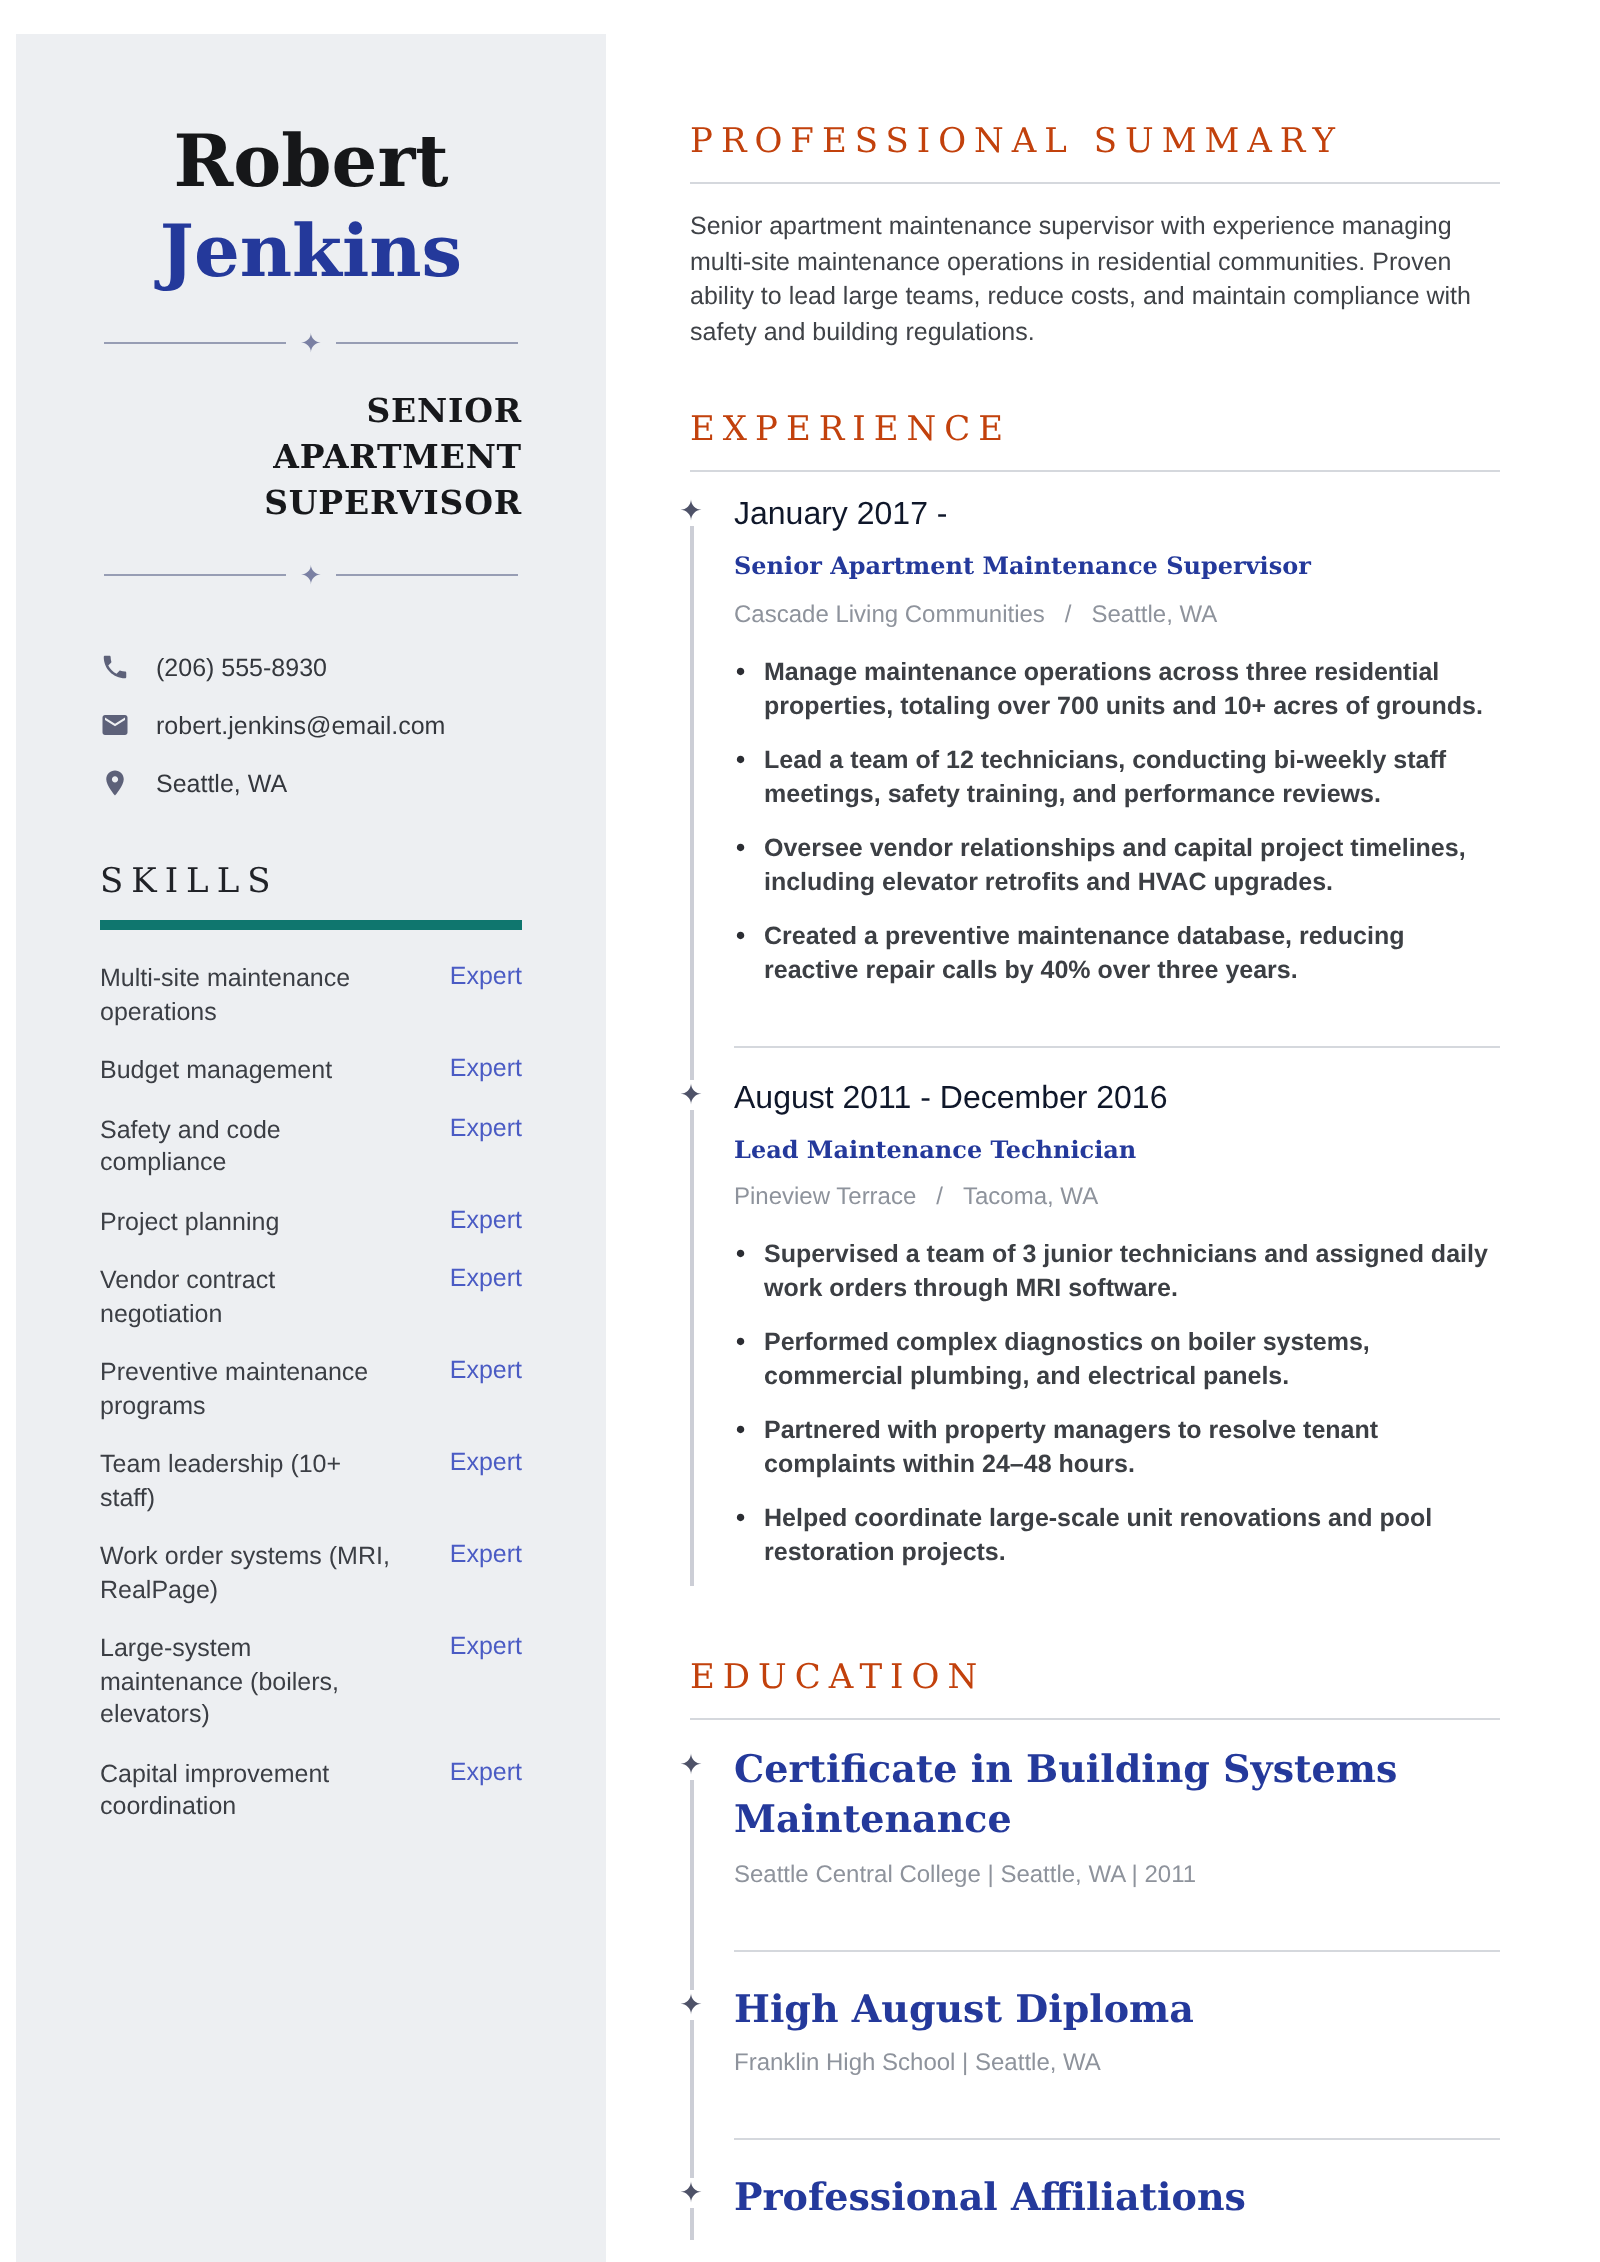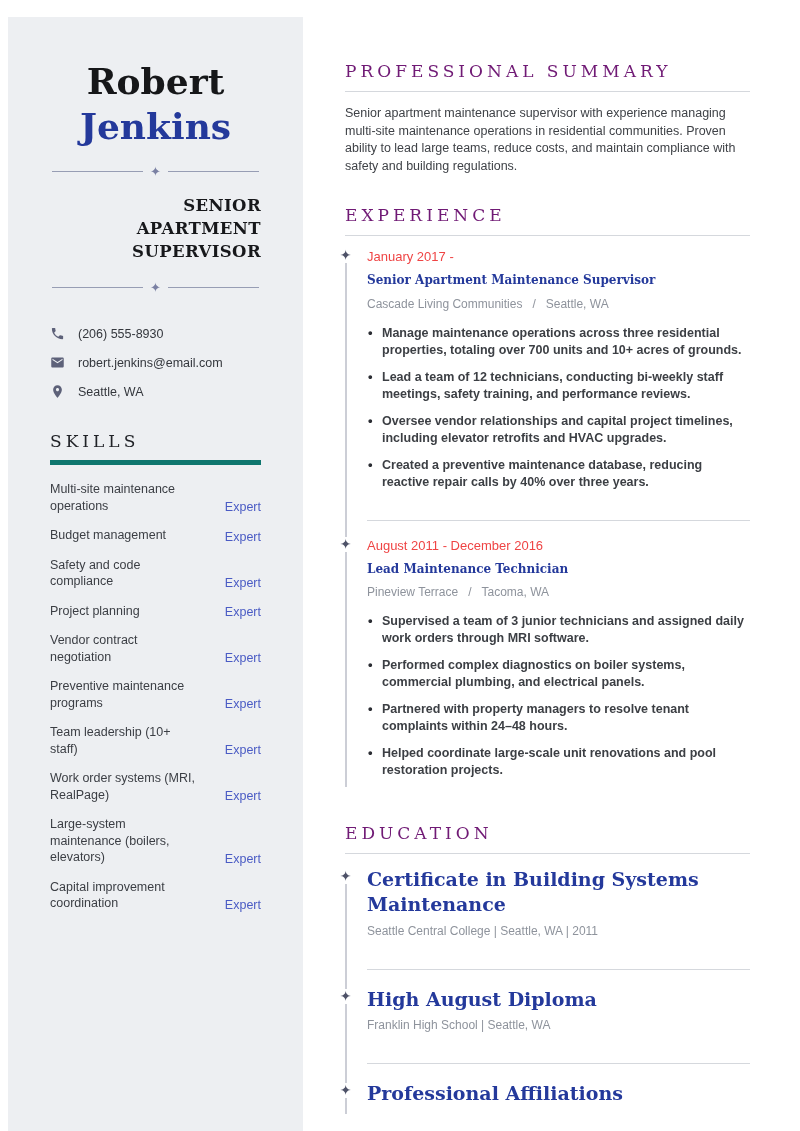--- a/index.html
+++ b/index.html
@@ -31,28 +31,28 @@
   .contact { margin-top:32px; }
   .contact-item { display:flex; align-items:flex-end; margin-bottom:14px; }
   .contact-item svg { width:15px; height:15px; fill:#5d6179; flex:none; }
   .contact-text { font-size:12.5px; color:#34373d; margin-left:13px; }
   .side-heading {
     font-family:"DejaVu Serif","Liberation Serif",serif;
     font-size:17px; font-weight:400; letter-spacing:4px; color:#202227;
     margin-top:32px; padding-bottom:9px; border-bottom:5px solid #0f766e;
   }
   .skills-list { margin-top:16px; }
-  .skill-row { display:flex; justify-content:space-between; align-items:flex-end; margin-bottom:13px; }
+  .skill-row { display:flex; justify-content:space-between; align-items:flex-start; margin-bottom:13px; }
   .skill-name { font-size:12.5px; line-height:1.32; color:#3b3e44; width:150px; }
   .skill-level { font-size:12.5px; color:#4a5bc4; white-space:nowrap; padding-top:0; }
   
   .main { flex:1; padding:44px 42px 30px 42px; background:#ffffff; }
   .section-heading {
     font-family:"DejaVu Serif","Liberation Serif",serif;
-    font-size:17px; font-weight:400; letter-spacing:4px; color:#701a75;
+    font-size:17px; font-weight:400; letter-spacing:4px; color:#c2410c;
     padding-bottom:10px; border-bottom:1px solid #d5d8dd; margin-bottom:13px;
   }
   .summary-text { font-size:12.5px; line-height:1.4; color:#3f4247; }
   .section { margin-bottom:30px; }
   .section-experience { margin-bottom:44px; }
   
   .timeline { position:relative; margin-top:4px; }
   .timeline::before {
     content:""; position:absolute; left:0; top:6px; bottom:-8px;
     width:1.5px; background:#ccced6;
@@ -63,21 +63,21 @@
     content:""; position:absolute; left:22px; right:0; bottom:0;
     height:1px; background:#d5d8dd;
   }
   .entry + .entry { padding-top:17px; }
   .tl-star {
     position:absolute; left:-6.5px; top:-1px; width:14px; height:15px;
     text-align:center; font-size:14px; line-height:15px; color:#4e5268;
     background:#ffffff; z-index:1;
   }
   .entry + .entry .tl-star { top:16px; }
-  .entry-dates { font-size:13px; color:#ef4444; margin-bottom:9px; }
+  .entry-dates { font-size:16px; color:#0f172a; margin-bottom:9px; }
   .entry-title {
     font-family:"DejaVu Serif","Liberation Serif",serif;
     font-weight:700; font-size:12px; line-height:1.3; color:#24399b;
   }
   .entry-meta { font-size:12px; color:#8e939c; margin-top:8px; }
   .entry-meta .sep { padding:0 10px; }
   .bullets { list-style:none; margin-top:14px; }
   .bullets li {
     position:relative; padding-left:15px; font-size:12.5px; line-height:1.36;
     color:#3c3f44; margin-bottom:10px;font-weight:bold;

